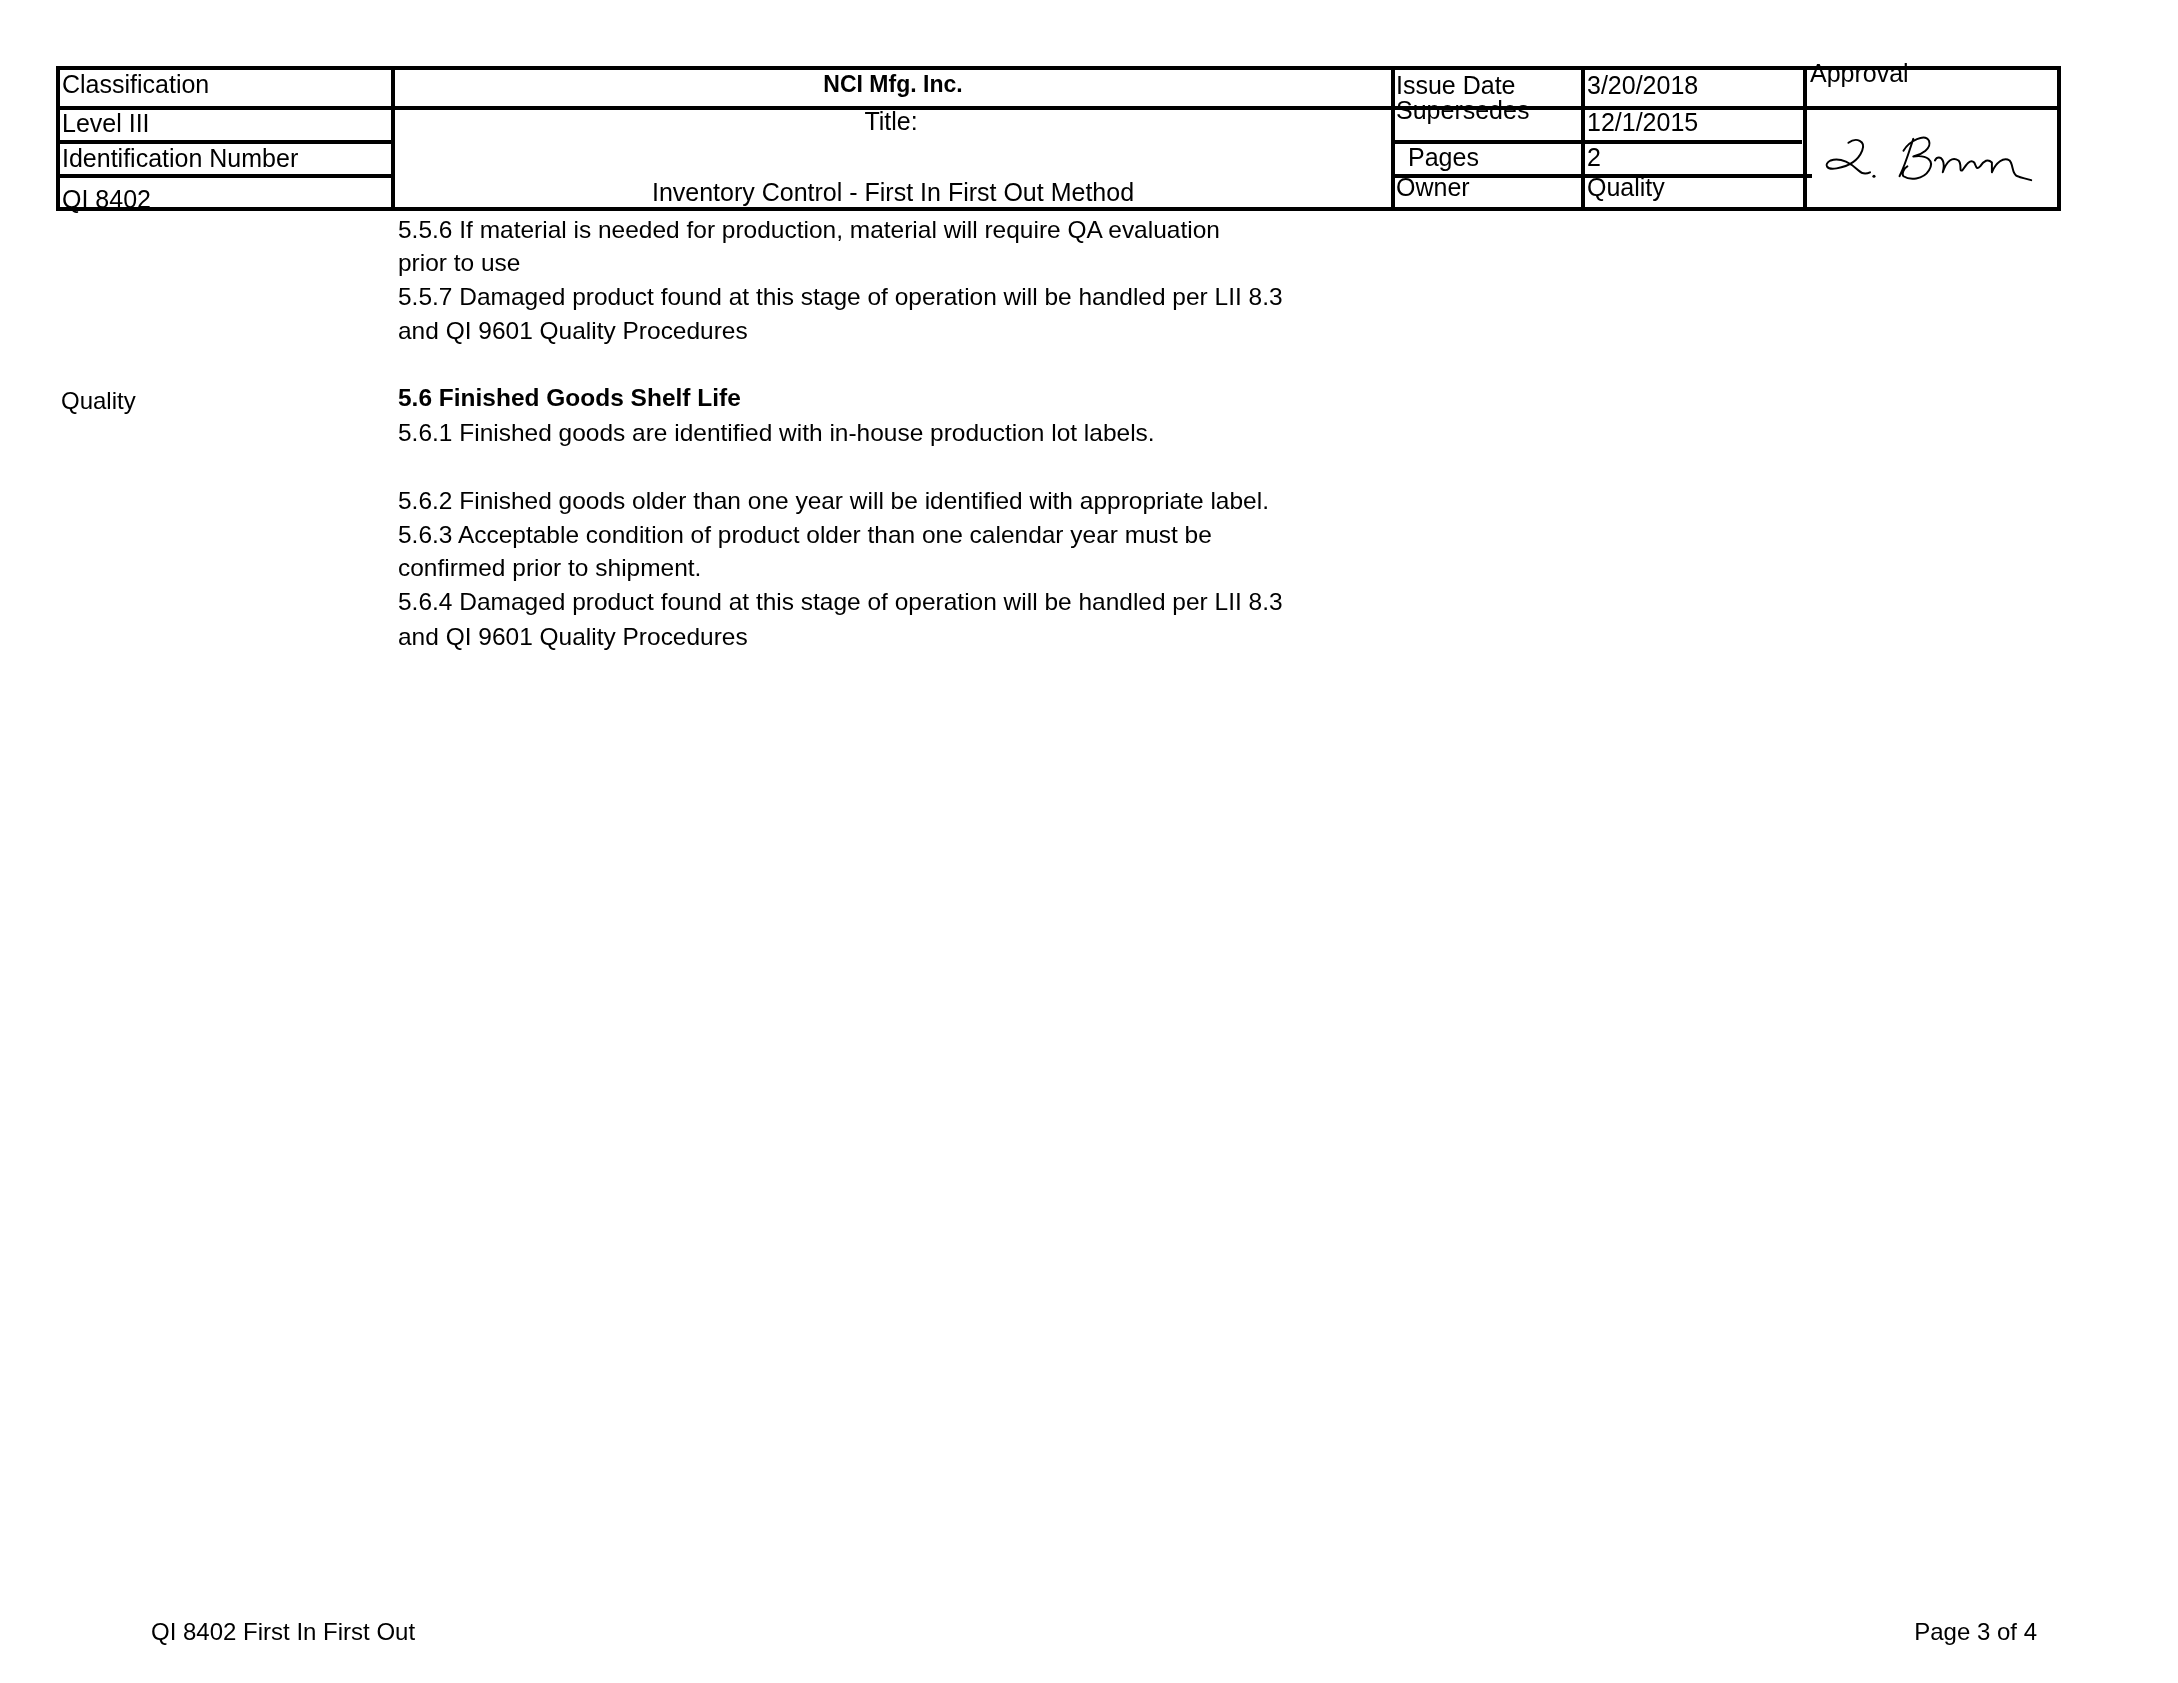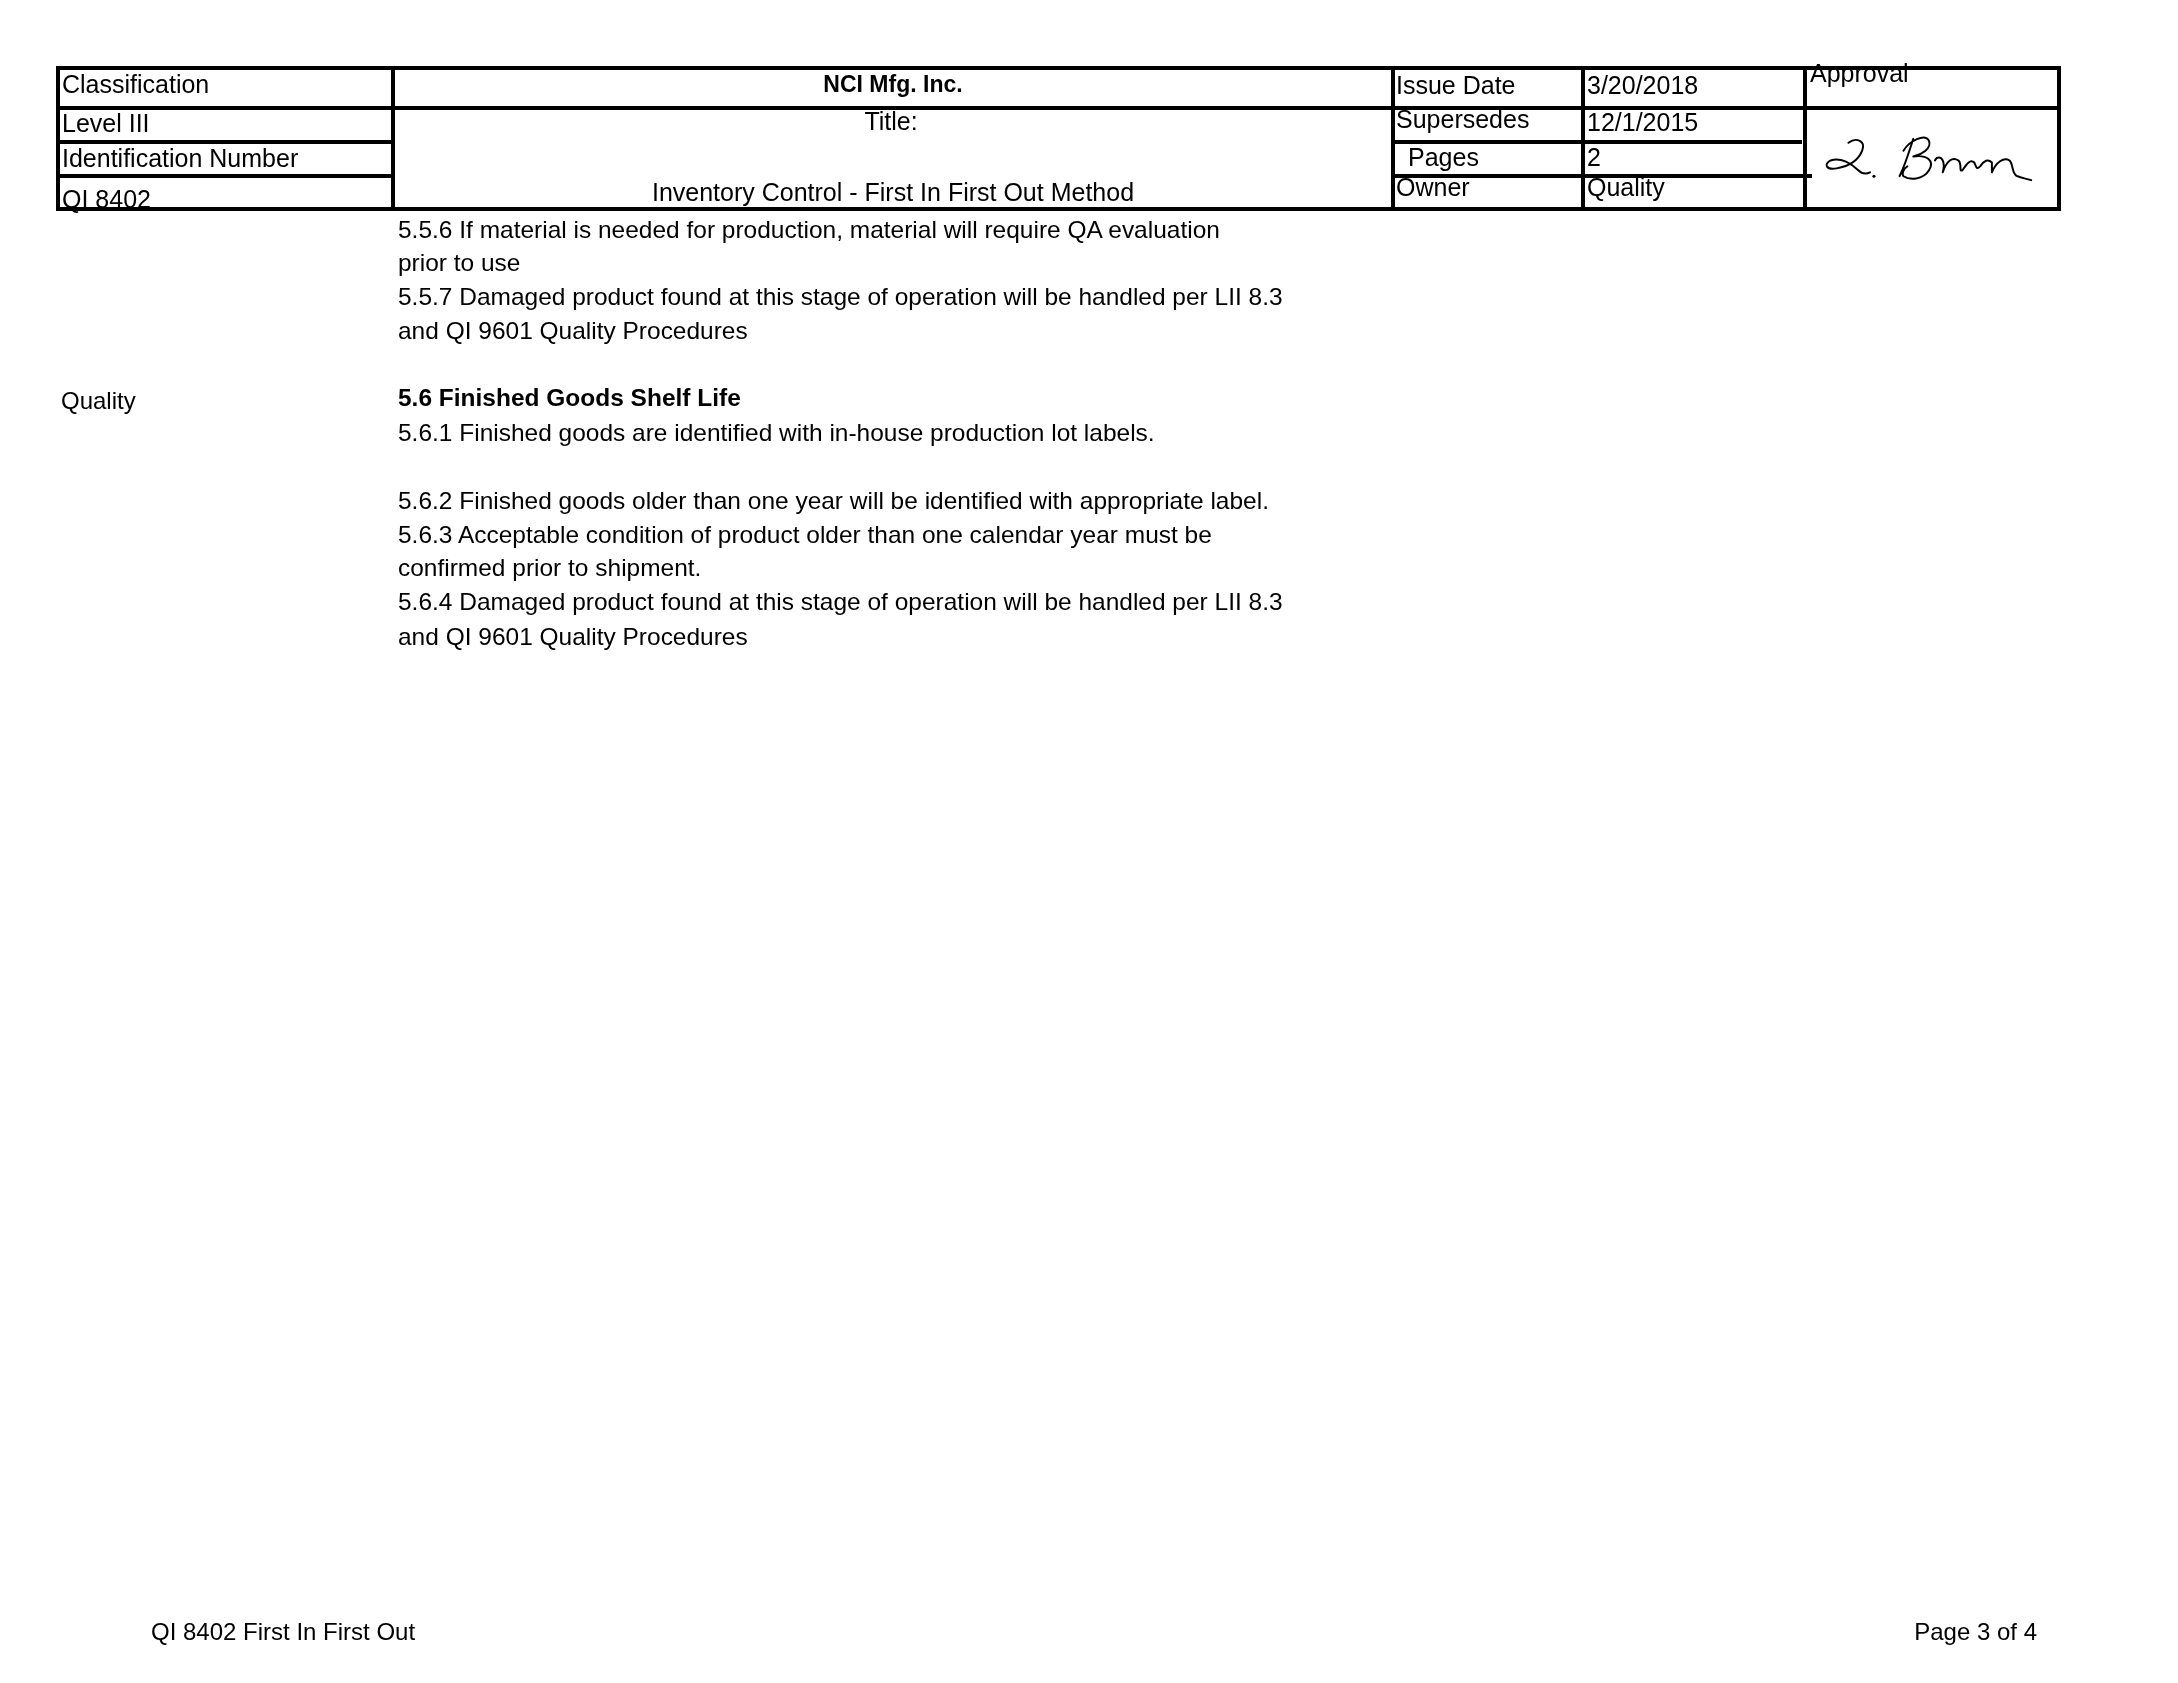--- a/index.html
+++ b/index.html
@@ -46,21 +46,21 @@
 <div class="cell" style="left:62px; top:108px;">Level III</div>
 <div class="cell" style="left:62px; top:143px;">Identification Number</div>
 <div class="cell" style="left:62px; top:176px;margin-top:8px;">QI 8402</div>
 
 <div class="cell center company" style="left:395px; width:996px; top:69px;">NCI Mfg. Inc.</div>
 <div class="cell center" style="left:395px; width:992px; top:106px;">Title:</div>
 <div class="cell center" style="left:395px; width:996px; top:177px;">Inventory Control - First In First Out Method</div>
 
 <div class="cell" style="left:1396px; top:70px;">Issue Date</div>
 <div class="cell" style="left:1587px; top:70px;">3/20/2018</div>
-<div class="cell" style="left:1396px; top:104px;">Supersedes</div>
+<div class="cell" style="left:1396px; top:95px;">Supersedes</div>
 <div class="cell" style="left:1587px; top:107px;">12/1/2015</div>
 <div class="cell" style="left:1408px; top:142px;">Pages</div>
 <div class="cell" style="left:1587px; top:142px;">2</div>
 <div class="cell" style="left:1396px; top:172px;">Owner</div>
 <div class="cell" style="left:1587px; top:172px;">Quality</div>
 
 <div class="cell" style="left:1810px; top:58px;">Approval</div>
 <svg class="signature" viewBox="0 0 225 58" fill="none" stroke="#000" stroke-width="2" stroke-linecap="round" stroke-linejoin="round">
 
   <path d="M30 12 C38 6, 48 10, 44 20 C40 30, 30 36, 18 38 C8 40, 4 34, 12 30 C22 26, 34 34, 40 40 C44 44, 48 44, 52 42"></path>

